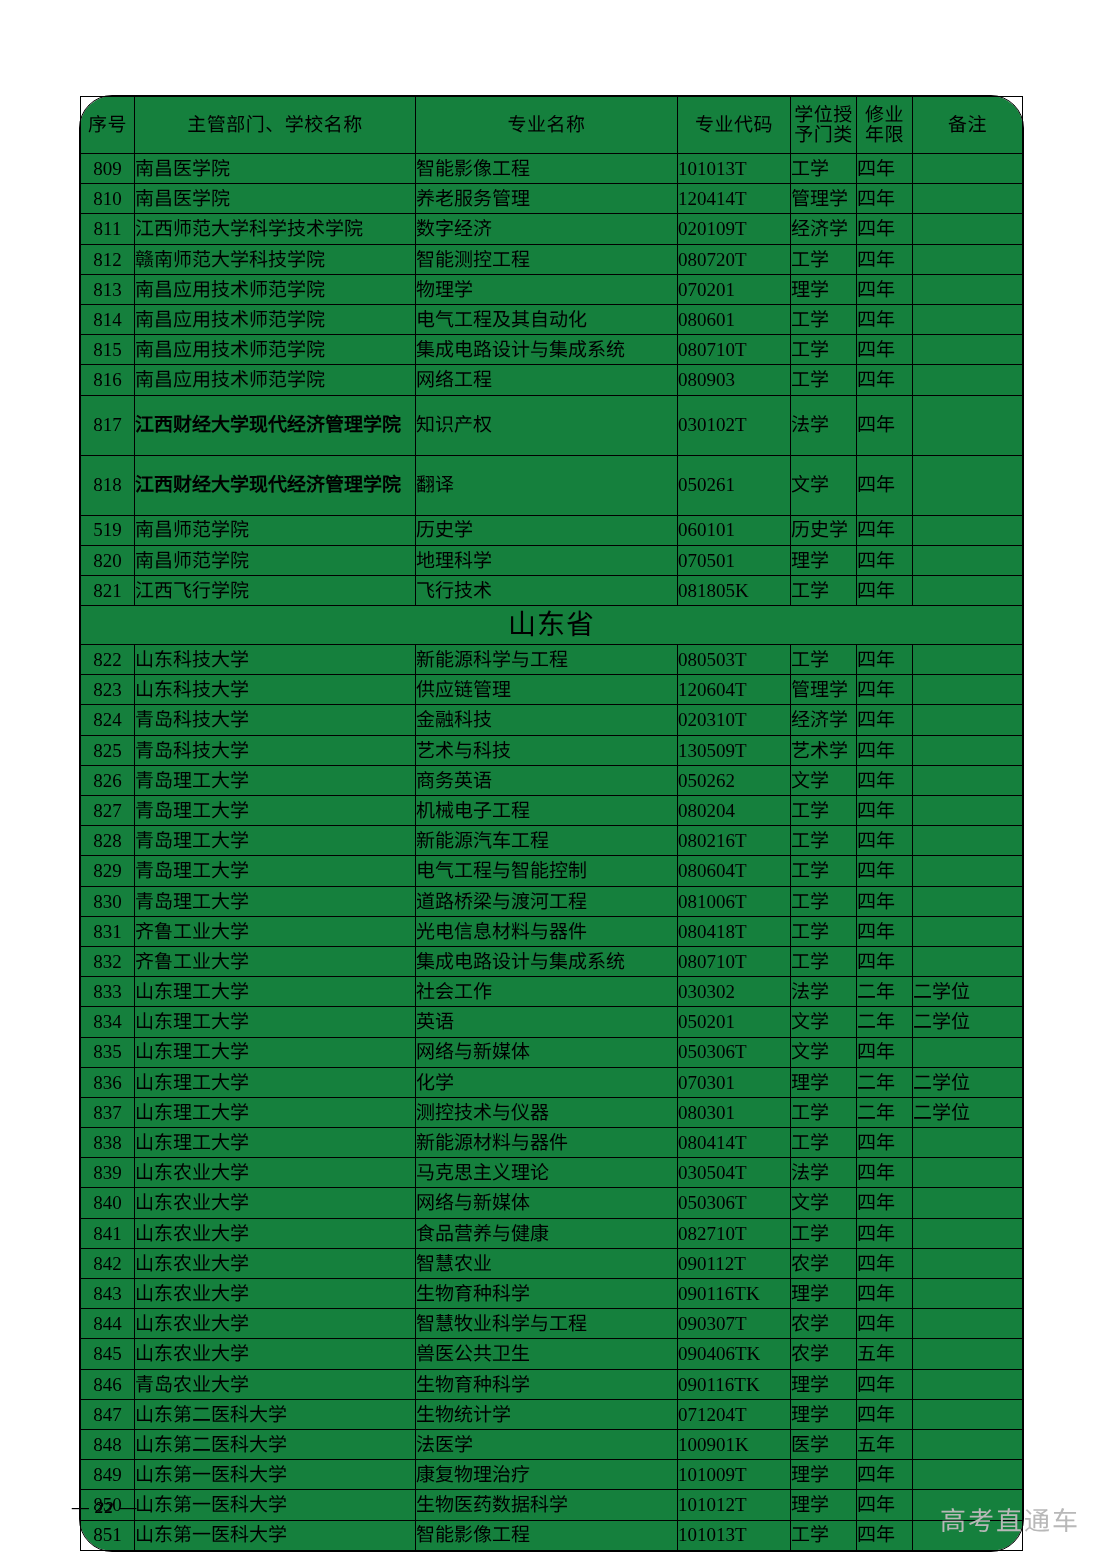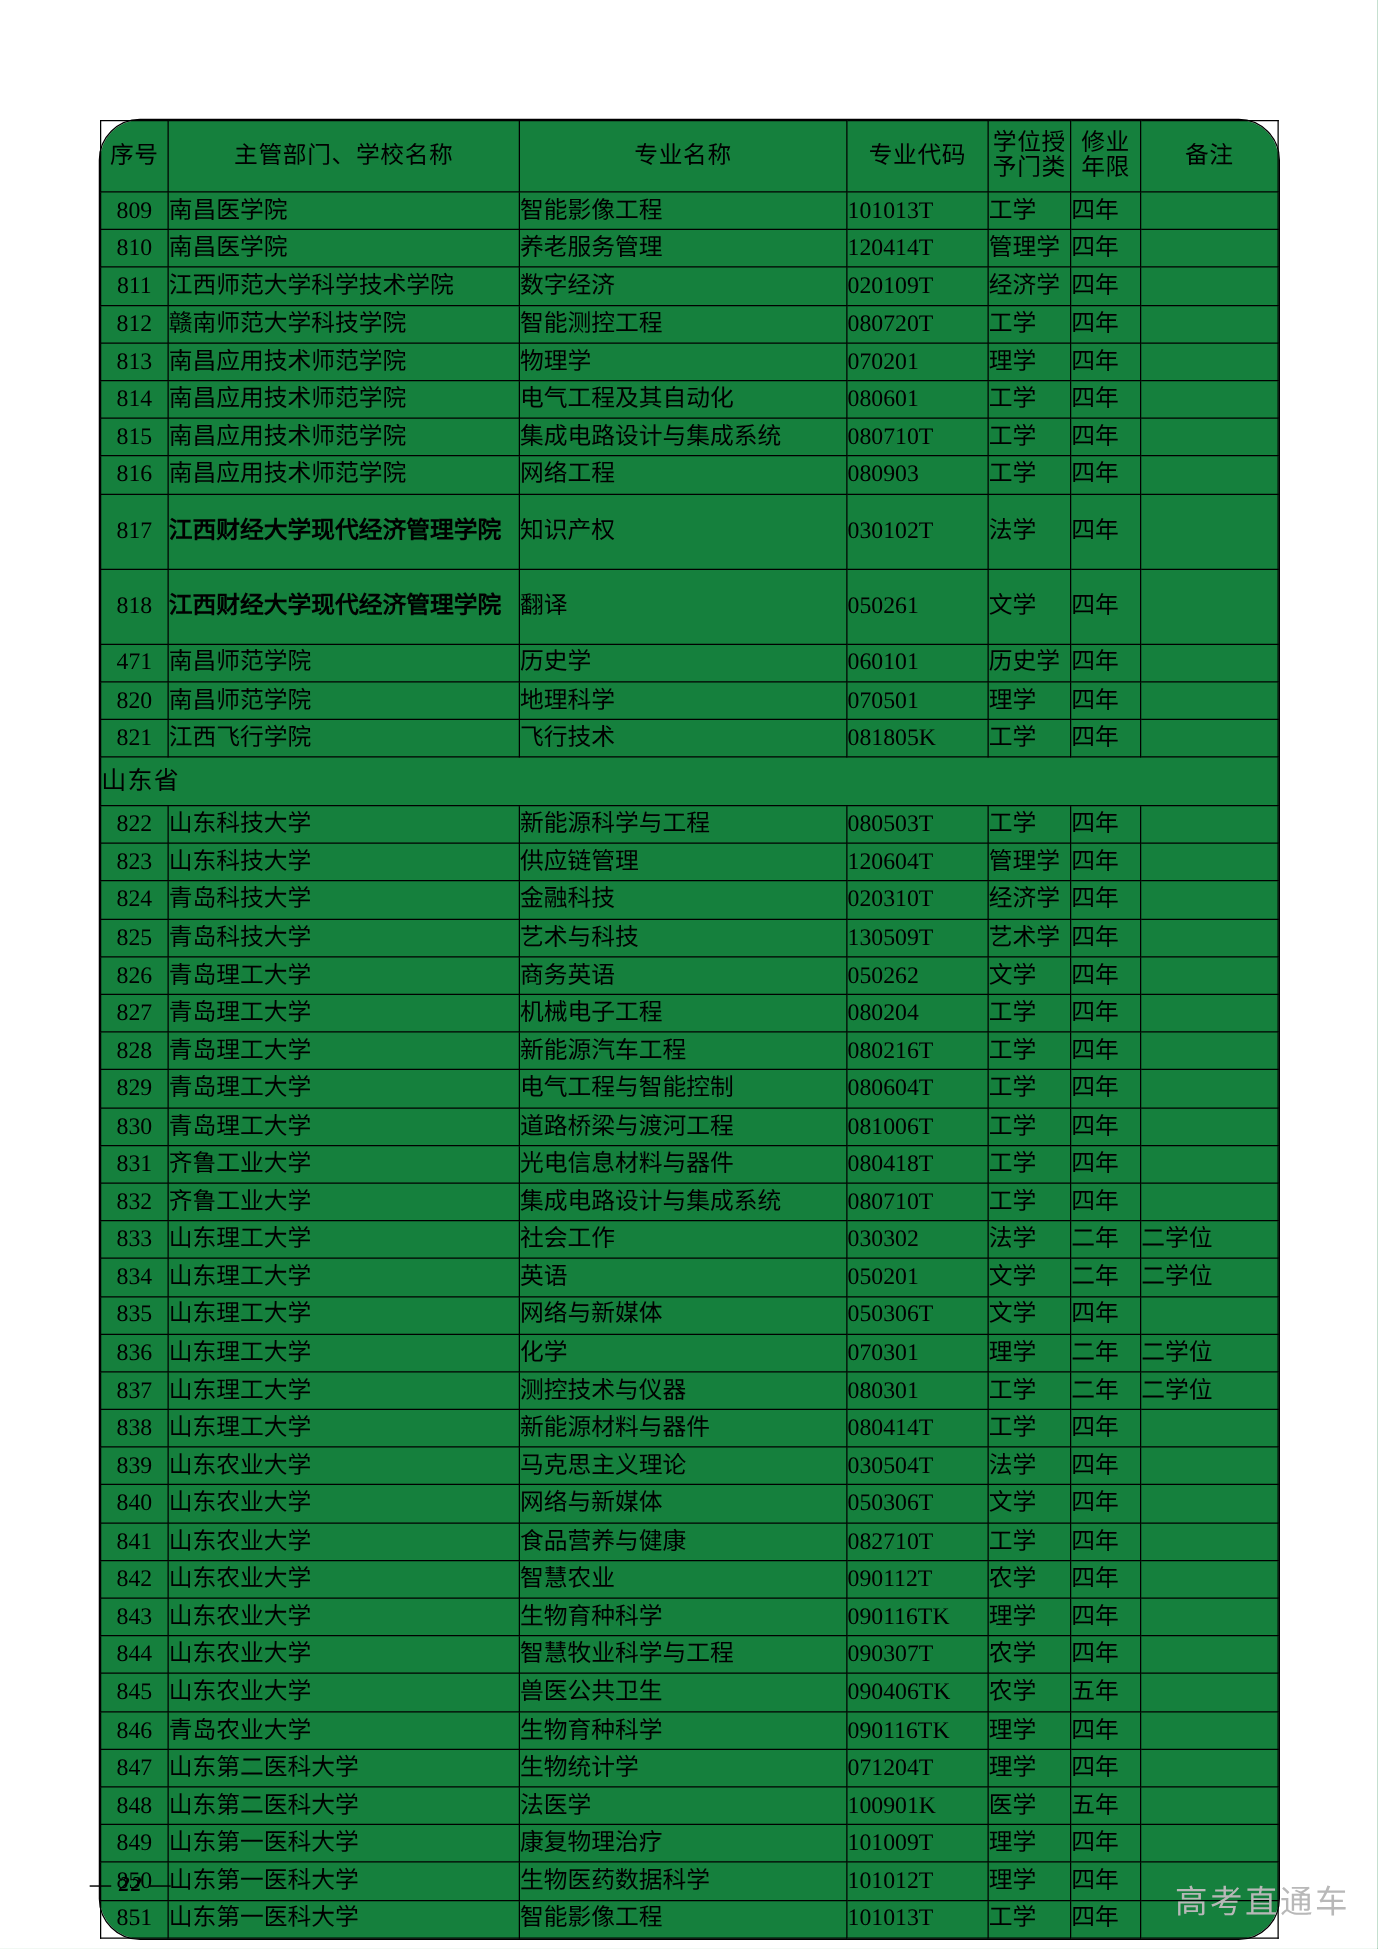--- a/index.html
+++ b/index.html
@@ -103,22 +103,23 @@
   
   tr.tall td { height: 58px; }
   tr.tall td.sch {
     line-height: 1.16;
     padding-top: 1px;
     font-weight: bold;
   }
 
   
   tr.province td {
+    text-align: center;
     height: 38px;
-    font-size: 20px;
+    font-size: 28px;
     letter-spacing: 1px;
   }
 
   
   .page-number {
     position: absolute;
     left: 72px;
     top: 1498px;
     font-size: 17px;
     font-style: italic;
@@ -258,21 +259,21 @@
           <tr class="data tall">
             <td class="seq">818</td>
             <td class="sch">江西财经大学现代经济管理学院</td>
             <td class="maj">翻译</td>
             <td class="code">050261</td>
             <td class="deg">文学</td>
             <td class="yrs">四年</td>
             <td class="rem"></td>
           </tr>
           <tr class="data">
-            <td class="seq">471</td>
+            <td class="seq">519</td>
             <td class="sch">南昌师范学院</td>
             <td class="maj">历史学</td>
             <td class="code">060101</td>
             <td class="deg">历史学</td>
             <td class="yrs">四年</td>
             <td class="rem"></td>
           </tr>
           <tr class="data">
             <td class="seq">820</td>
             <td class="sch">南昌师范学院</td>

